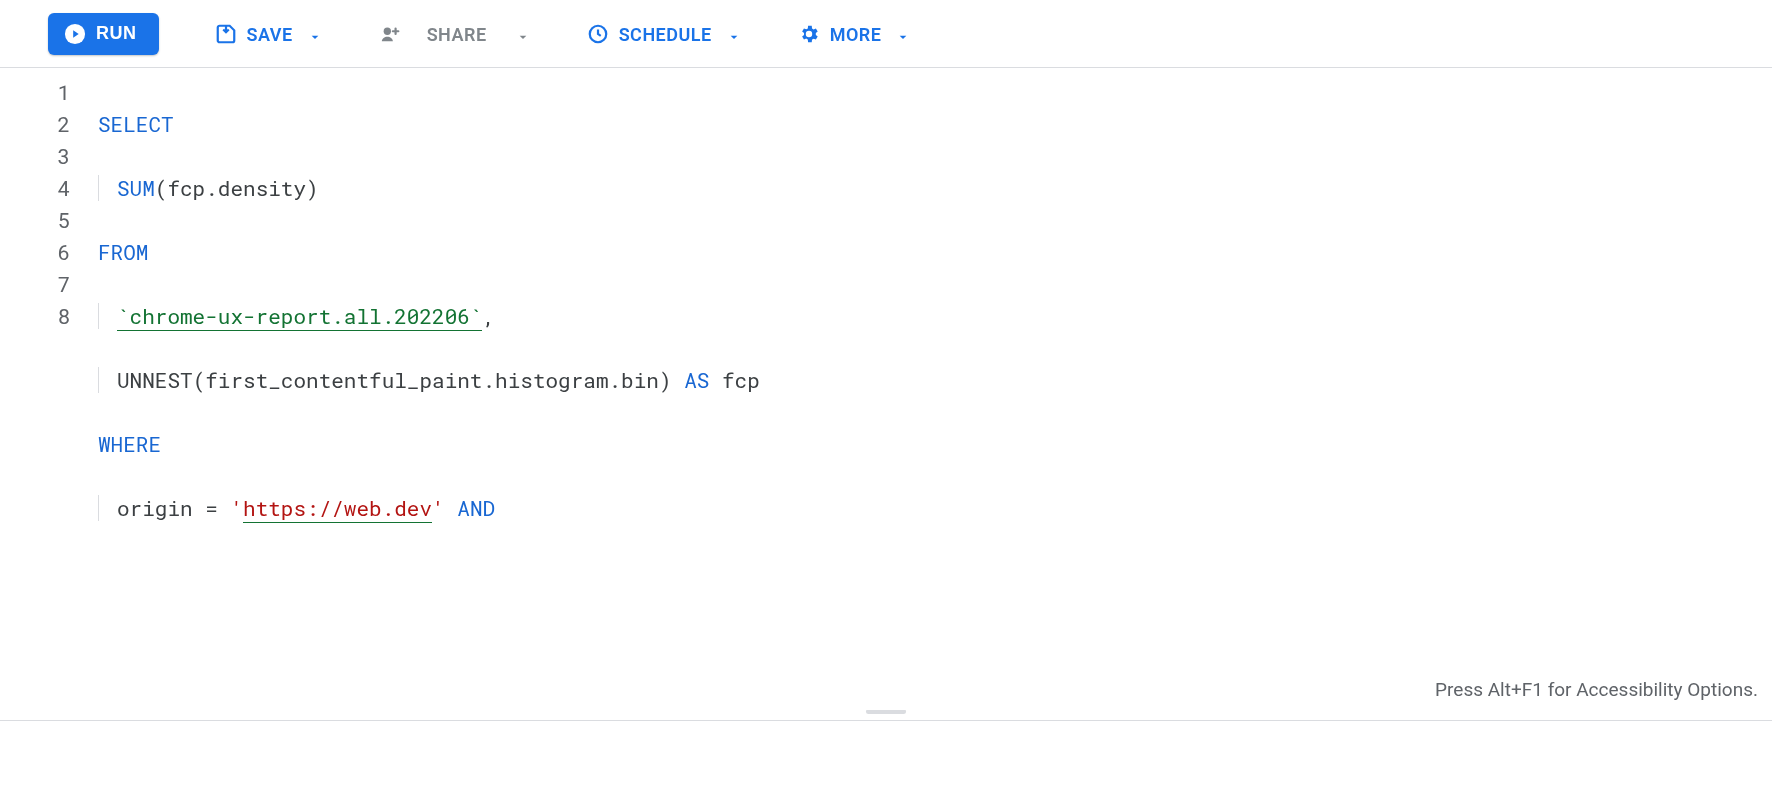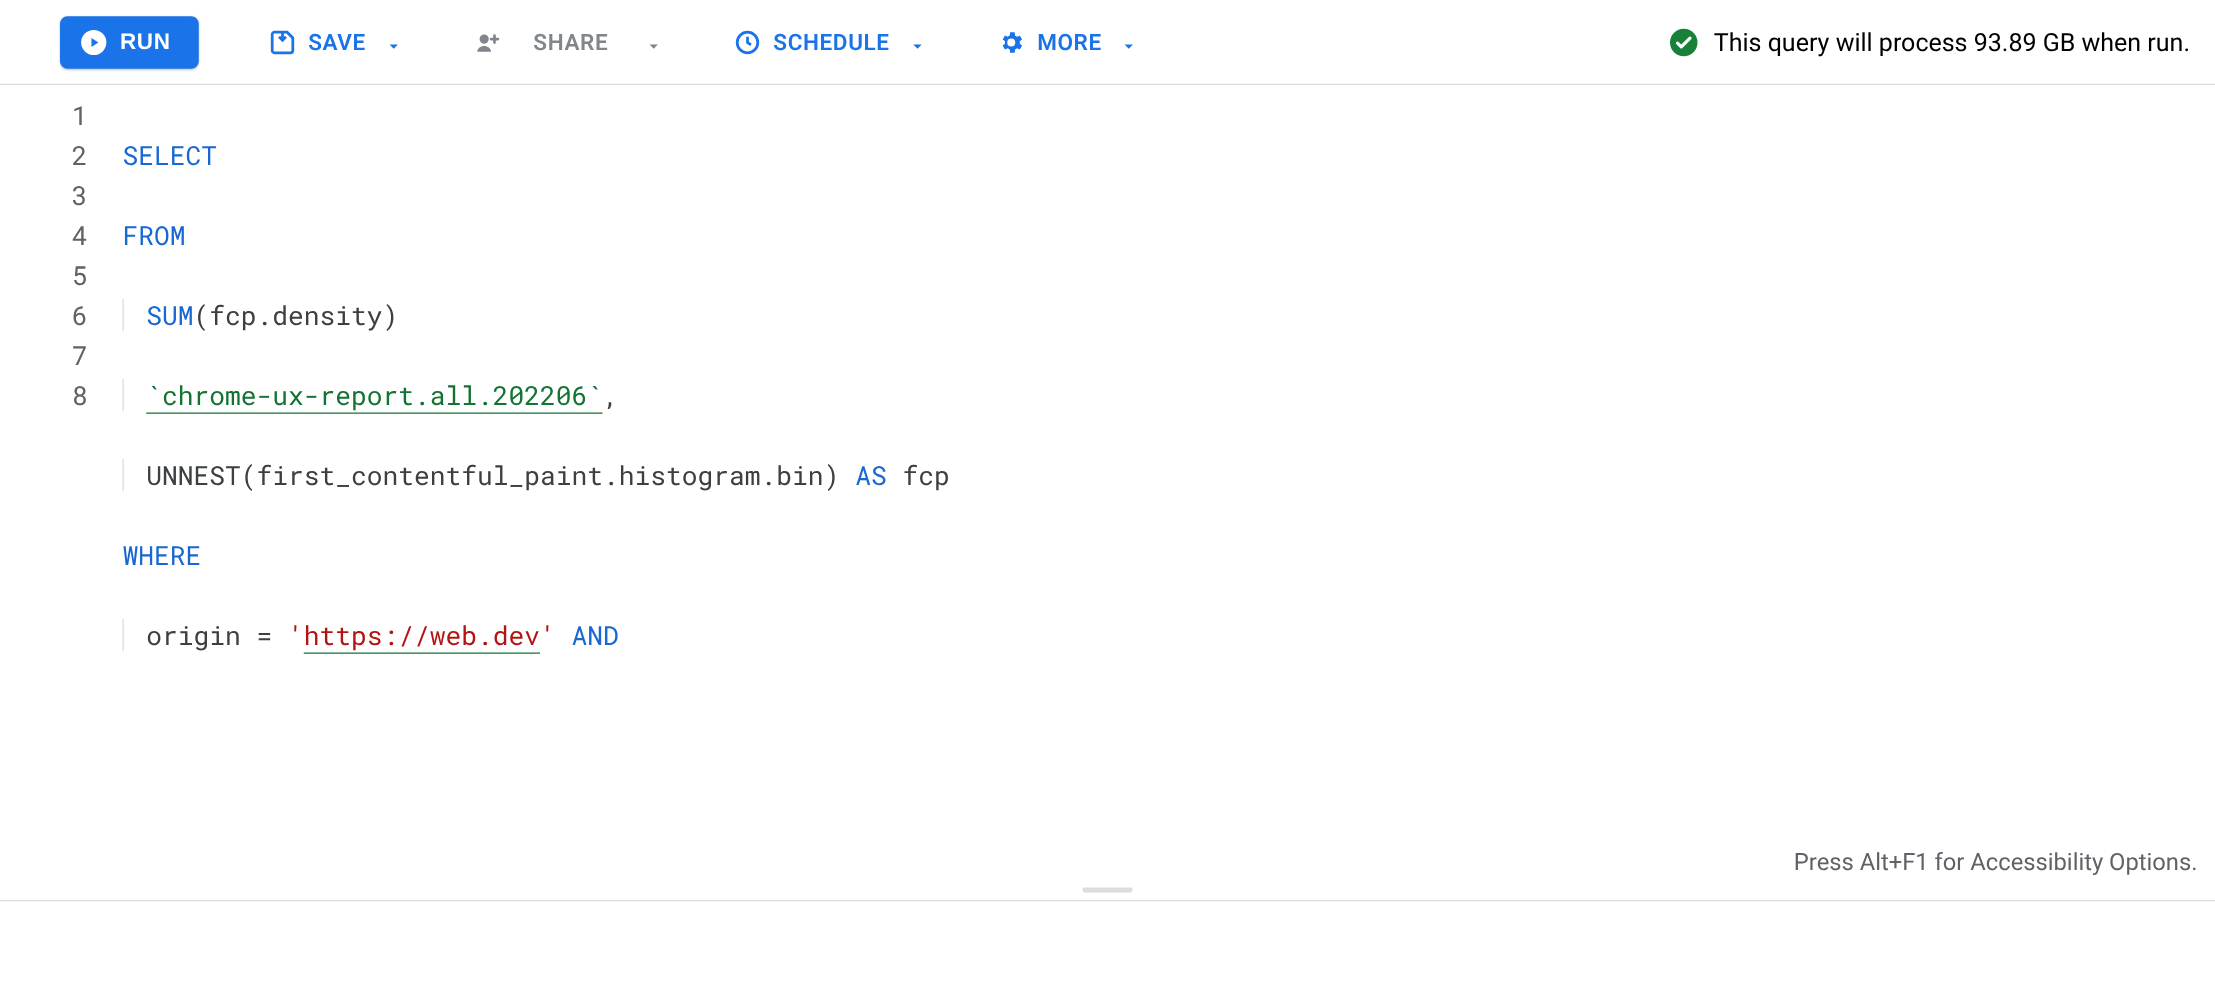--- a/index.html
+++ b/index.html
@@ -178,44 +178,37 @@
         <path d="M19.4 13a7.5 7.5 0 000-2l2.1-1.6-2-3.4-2.5 1a7.4 7.4 0 00-1.7-1L15 3h-4l-.3 2.9a7.4 7.4 0 00-1.7 1l-2.5-1-2 3.4L6.6 11a7.5 7.5 0 000 2l-2.1 1.6 2 3.4 2.5-1a7.4 7.4 0 001.7 1L11 21h4l.3-2.9a7.4 7.4 0 001.7-1l2.5 1 2-3.4zM12 15.5A3.5 3.5 0 1112 8.5a3.5 3.5 0 010 7z"></path>
       </svg>
     <span>MORE</span>
     <svg class="chev" width="16" height="16" viewBox="0 0 24 24">
         <path d="M7 10l5 5 5-5z" fill="#1a73e8"></path>
       </svg>
   </div>
 
   <div class="spacer"></div>
 
-  <div class="status">
-    <svg width="24" height="24" viewBox="0 0 24 24">
-        <circle cx="12" cy="12" r="11" fill="#188038"></circle>
-        <path d="M7 12.5l3 3 7-7" stroke="#fff" stroke-width="2.6" fill="none" stroke-linecap="round" stroke-linejoin="round"></path>
-      </svg>
-    <span>This query will process 93.89 GB when run.</span>
-  </div>
 </div>
 
 <div class="editor-wrap">
   <div class="gutter">
     <div>1</div>
     <div>2</div>
     <div>3</div>
     <div>4</div>
     <div>5</div>
     <div>6</div>
     <div>7</div>
     <div>8</div>
   </div>
   <div class="code">
 <div><span class="kw">SELECT</span></div>
+<div><span class="indent-guide"></span><span class="fn">SUM</span><span>(fcp.density)</span></div>
 <div><span class="kw">FROM</span></div>
-<div><span class="indent-guide"></span><span class="fn">SUM</span><span>(fcp.density)</span></div>
 <div><span class="indent-guide"></span><span class="tbl">`chrome-ux-report.all.202206`</span><span>,</span></div>
 <div><span class="indent-guide"></span><span>UNNEST</span><span>(first_contentful_paint.histogram.bin)</span> <span class="kw">AS</span> <span>fcp</span></div>
 <div><span class="kw">WHERE</span></div>
 <div><span class="indent-guide"></span><span>origin = </span><span class="str">'</span><span class="strlink">https://web.dev</span><span class="str">'</span> <span class="kw">AND</span></div>
     <div class="hint">Press Alt+F1 for Accessibility Options.</div>
   </div>
 </div>
 <div class="drag-handle">
     <span></span>
   </div>

